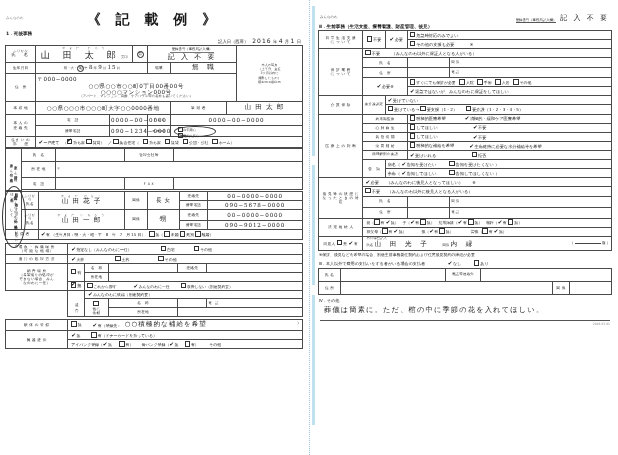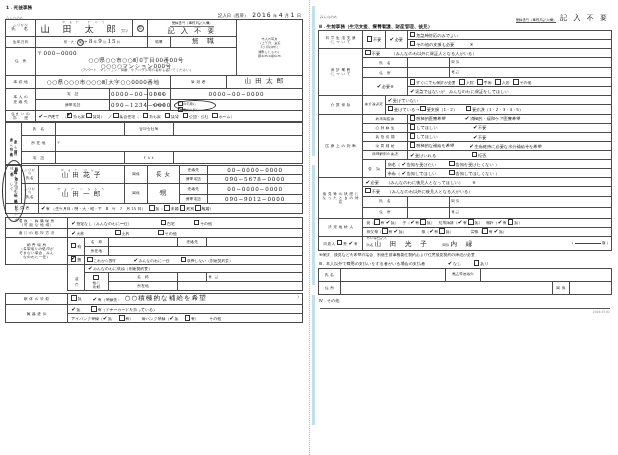--- a/index.html
+++ b/index.html
@@ -59,20 +59,21 @@
   .reg-val{font-family:"DejaVu Serif","Liberation Serif",serif;font-size:7px;letter-spacing:2px;}
   .rh{display:flex;align-items:flex-end;justify-content:flex-end;gap:4px;margin:9px 3px 1px 0;}
   .rh .lbl-u{border-bottom:0.5px solid #555;font-size:3.4px;padding-bottom:0.5px;}
 </style>
 </head>
 <body>
 
 <div class="page" id="left-page">
 
   <div class="minna">みんなのわ</div>
+  <div class="doc-title">《 記 載 例 》</div>
 
   <div class="sect-head">1．死後事務</div>
 
   <div class="rec-date">
     <span>記入日（西暦）</span>
     &nbsp;&nbsp;<b>2016</b>
     <span>年</span>
     <b>4</b>
     <span>月</span>
     <b>1</b>
@@ -655,16 +656,17 @@
     <tr style="height:13px">
       <td class="lbl2">住 所</td>
       <td colspan="3"></td>
       <td class="lbl2">関 係</td>
       <td></td>
     </tr>
   </tbody>
     </table>
 
   <div class="note2">Ⅳ．その他</div>
+  <div class="freetext">葬儀は簡素に。ただ、棺の中に季節の花を入れてほしい。</div>
 
   <div class="footer-line"></div>
   <div class="footer-id">2016.07.01</div>
 </div>
 
 </body></html>

